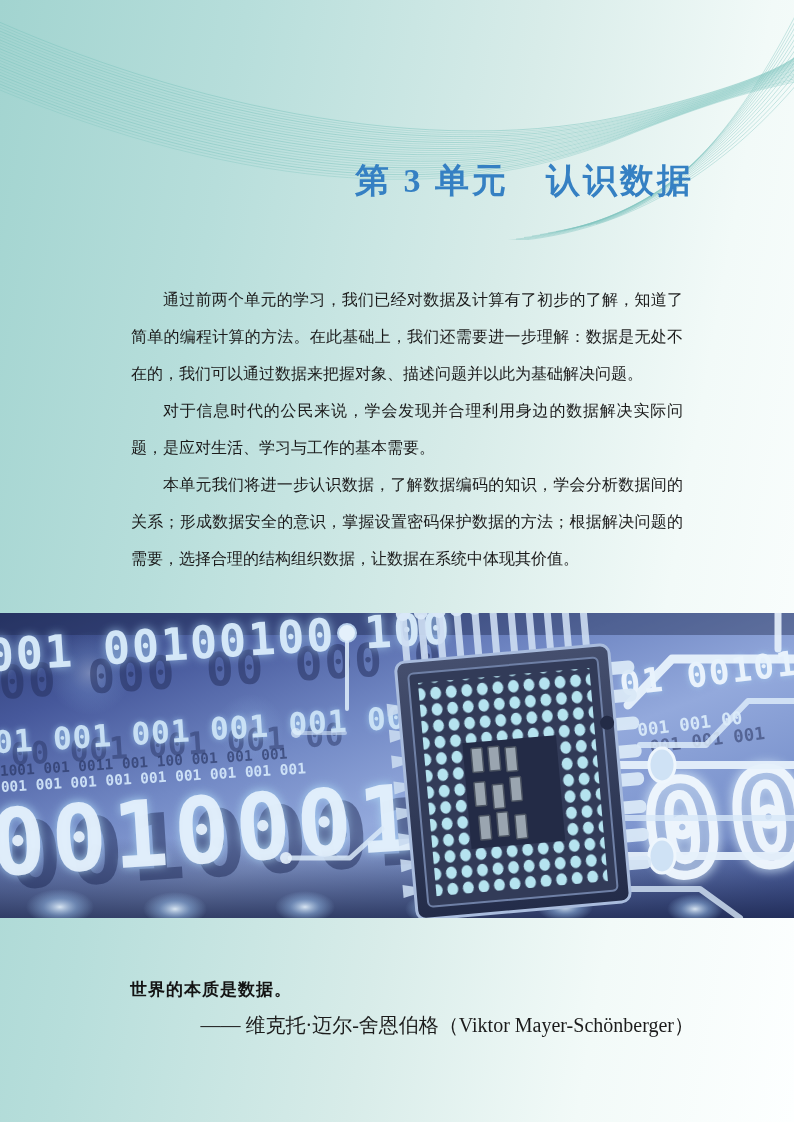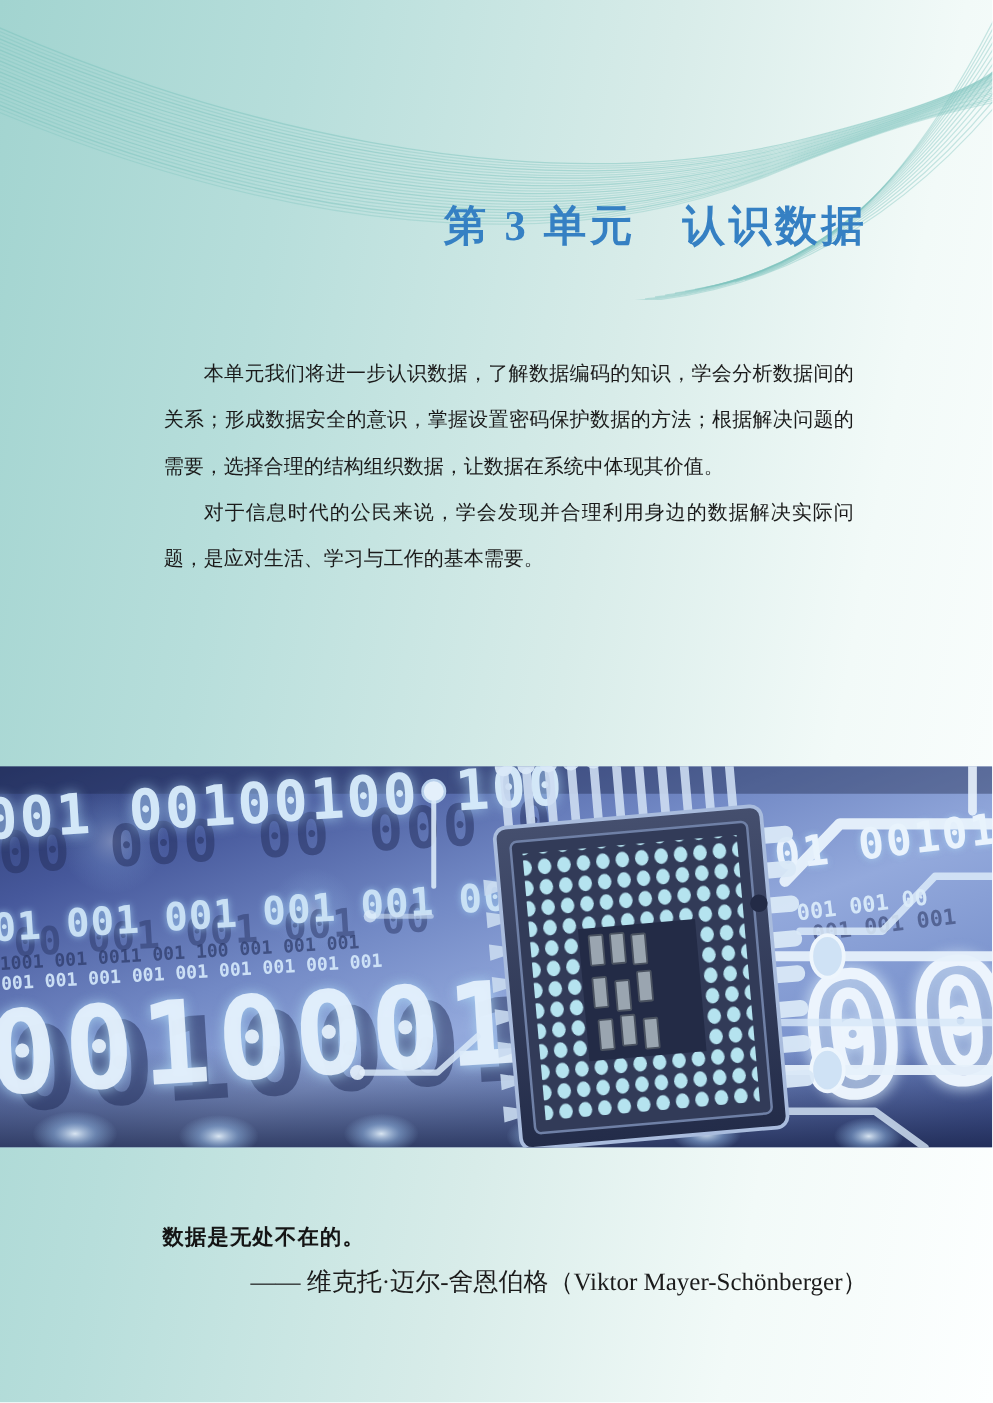--- a/index.html
+++ b/index.html
@@ -79,22 +79,23 @@
       <path d="M 564 230 C 660 212, 740 136, 812 10" fill="none" stroke="#7cc4bd" stroke-width="1" stroke-opacity="0.4"></path>
       <path d="M 572 228.5 C 665 209, 742 131, 812 3" fill="none" stroke="#7cc4bd" stroke-width="1" stroke-opacity="0.4"></path>
       <path d="M 580 227 C 670 206, 744 126, 812 -4" fill="none" stroke="#7cc4bd" stroke-width="1" stroke-opacity="0.4"></path>
       <path d="M 588 225.5 C 675 203, 746 121, 812 -11" fill="none" stroke="#7cc4bd" stroke-width="1" stroke-opacity="0.4"></path>
       <path d="M 596 224 C 680 200, 748 116, 812 -18" fill="none" stroke="#7cc4bd" stroke-width="1" stroke-opacity="0.4"></path>
     </svg>
 
   <h1 class="unit-title">第 3 单元　认识数据</h1>
 
   <div class="body-text">
+    <p>通过前两个单元的学习，我们已经对数据及计算有了初步的了解，知道了简单的编程计算的方法。在此基础上，我们还需要进一步理解：数据是无处不在的，我们可以通过数据来把握对象、描述问题并以此为基础解决问题。</p>
+    <p>对于信息时代的公民来说，学会发现并合理利用身边的数据解决实际问题，是应对生活、学习与工作的基本需要。</p>
     <p>本单元我们将进一步认识数据，了解数据编码的知识，学会分析数据间的关系；形成数据安全的意识，掌握设置密码保护数据的方法；根据解决问题的需要，选择合理的结构组织数据，让数据在系统中体现其价值。</p>
-    <p>对于信息时代的公民来说，学会发现并合理利用身边的数据解决实际问题，是应对生活、学习与工作的基本需要。</p>
   </div>
 
   <div class="illustration">
     <svg width="794" height="305" viewBox="0 0 794 305">
       <defs>
         <linearGradient id="bgGrad" x1="0" y1="0" x2="1" y2="1">
           <stop offset="0" stop-color="#2e3d74"></stop>
           <stop offset="0.18" stop-color="#46589b"></stop>
           <stop offset="0.40" stop-color="#7289c5"></stop>
           <stop offset="0.58" stop-color="#93a9dc"></stop>
@@ -249,16 +250,16 @@
             <use href="#comp" xlink:href="#comp" x="492" y="170"></use>
             <use href="#comp" xlink:href="#comp" x="510" y="164"></use>
           <use href="#comp" xlink:href="#comp" x="476" y="200"></use>
             <use href="#comp" xlink:href="#comp" x="494" y="198"></use>
             <use href="#comp" xlink:href="#comp" x="512" y="202"></use>
         </g>
       </g>
     </svg>
   </div>
 
-  <p class="quote-text">数据是无处不在的。</p>
+  <p class="quote-text">世界的本质是数据。</p>
   <p class="quote-attribution">—— 维克托·迈尔-舍恩伯格（Viktor Mayer-Schönberger）</p>
 
 </div>
 
 </body></html>

